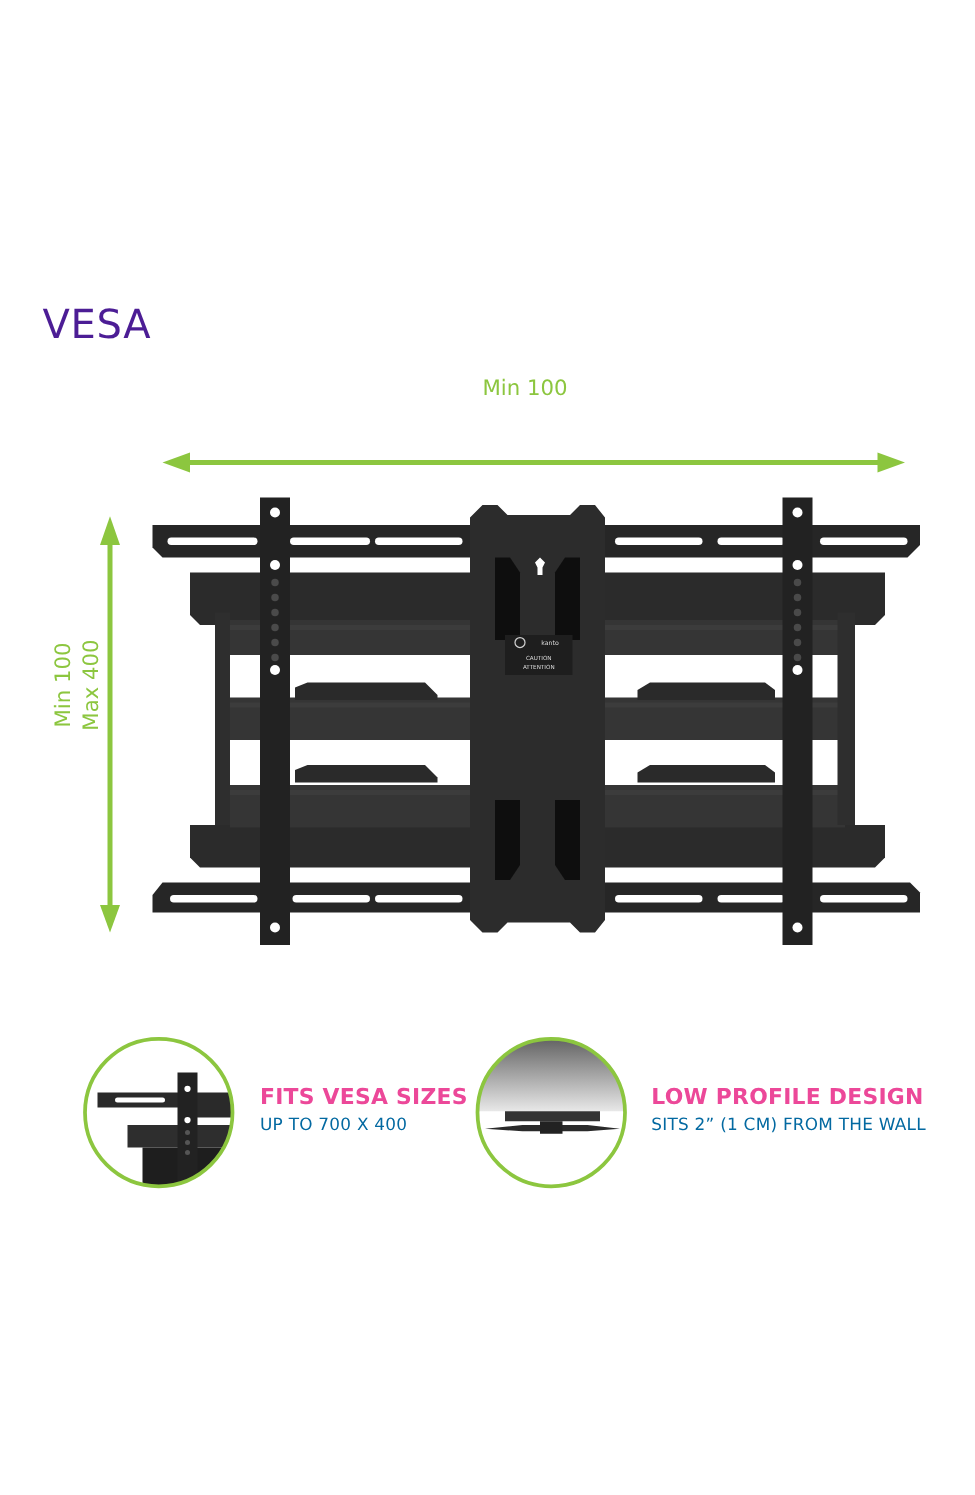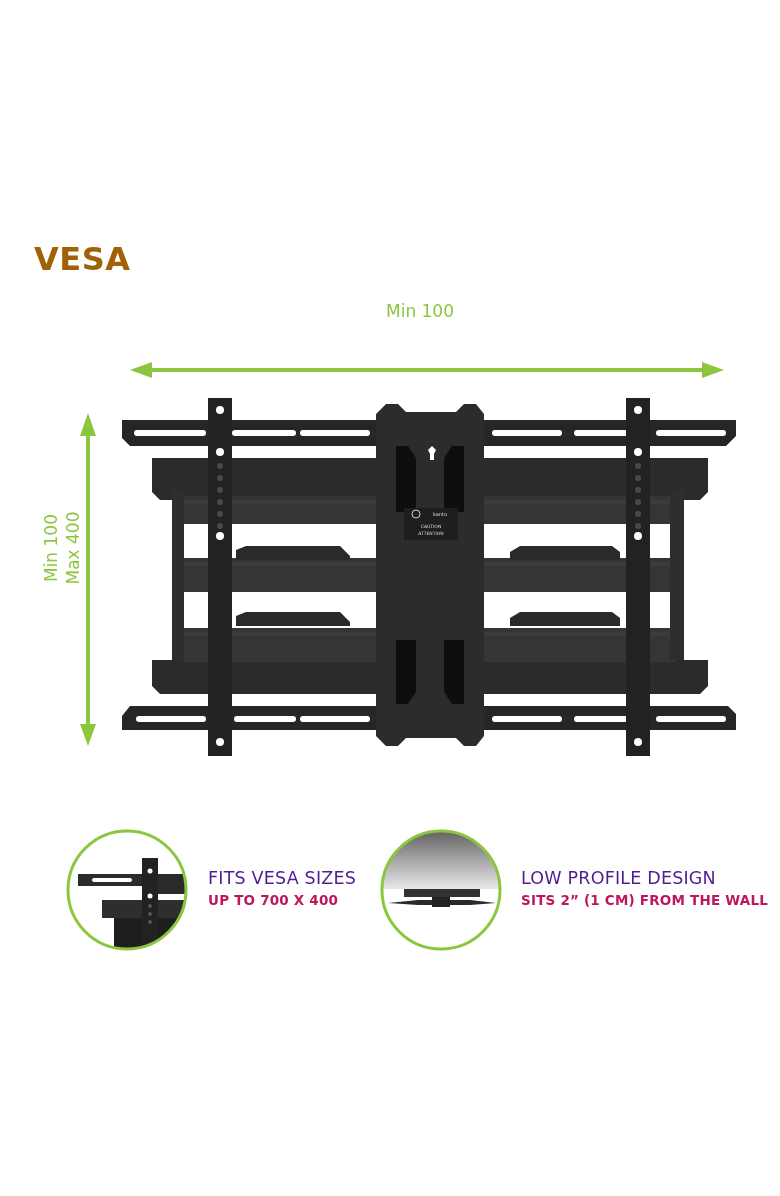--- a/index.html
+++ b/index.html
@@ -1,26 +1,26 @@
 <!DOCTYPE html>
 <html><head>
 <meta charset="utf-8">
 <style>
   html, body { margin: 0; padding: 0; background: #ffffff; }
   body { width: 780px; height: 1196px; position: relative; overflow: hidden;
          font-family: "DejaVu Sans", "Liberation Sans", sans-serif; }
   .abs { position: absolute; }
-  #title { left: 34px; top: 240px; font-size: 32px; font-weight: bold; letter-spacing: 0.5px; color: #a16207; }
+  #title { left: 34px; top: 240px; font-size: 32px; font-weight: normal; letter-spacing: 0.5px; color: #4c1d95; }
   #hlabel { left: 330px; top: 300px; width: 180px; text-align: center; font-size: 17px; line-height: 23px; color: #8cc63f; }
   #vlabel { left: 36px; top: 478px; width: 52px; height: 140px; }
   #vlabel .rot { position: absolute; left: 50%; top: 50%; transform: translate(-50%,-50%) rotate(-90deg);
                  white-space: nowrap; text-align: center; font-size: 17px; line-height: 22px; color: #8cc63f; }
   svg { position: absolute; left: 0; top: 0; }
-  .feature-title { font-size: 17.5px; font-weight: normal; color: #4c1d95; letter-spacing: 0.2px; }
-  .feature-sub { font-size: 13.5px; color: #be185d; margin-top: 4px; letter-spacing: 0.2px; font-weight: bold; }
+  .feature-title { font-size: 17.5px; font-weight: bold; color: #ec4899; letter-spacing: 0.2px; }
+  .feature-sub { font-size: 13.5px; color: #0369a1; margin-top: 4px; letter-spacing: 0.2px; }
   #f1 { left: 208px; top: 868px; }
   #f2 { left: 521px; top: 868px; }
 </style>
 </head>
 <body>
 
 <div id="title" class="abs">VESA</div>
 
 <div id="hlabel" class="abs">
   <div>Min 100</div>

